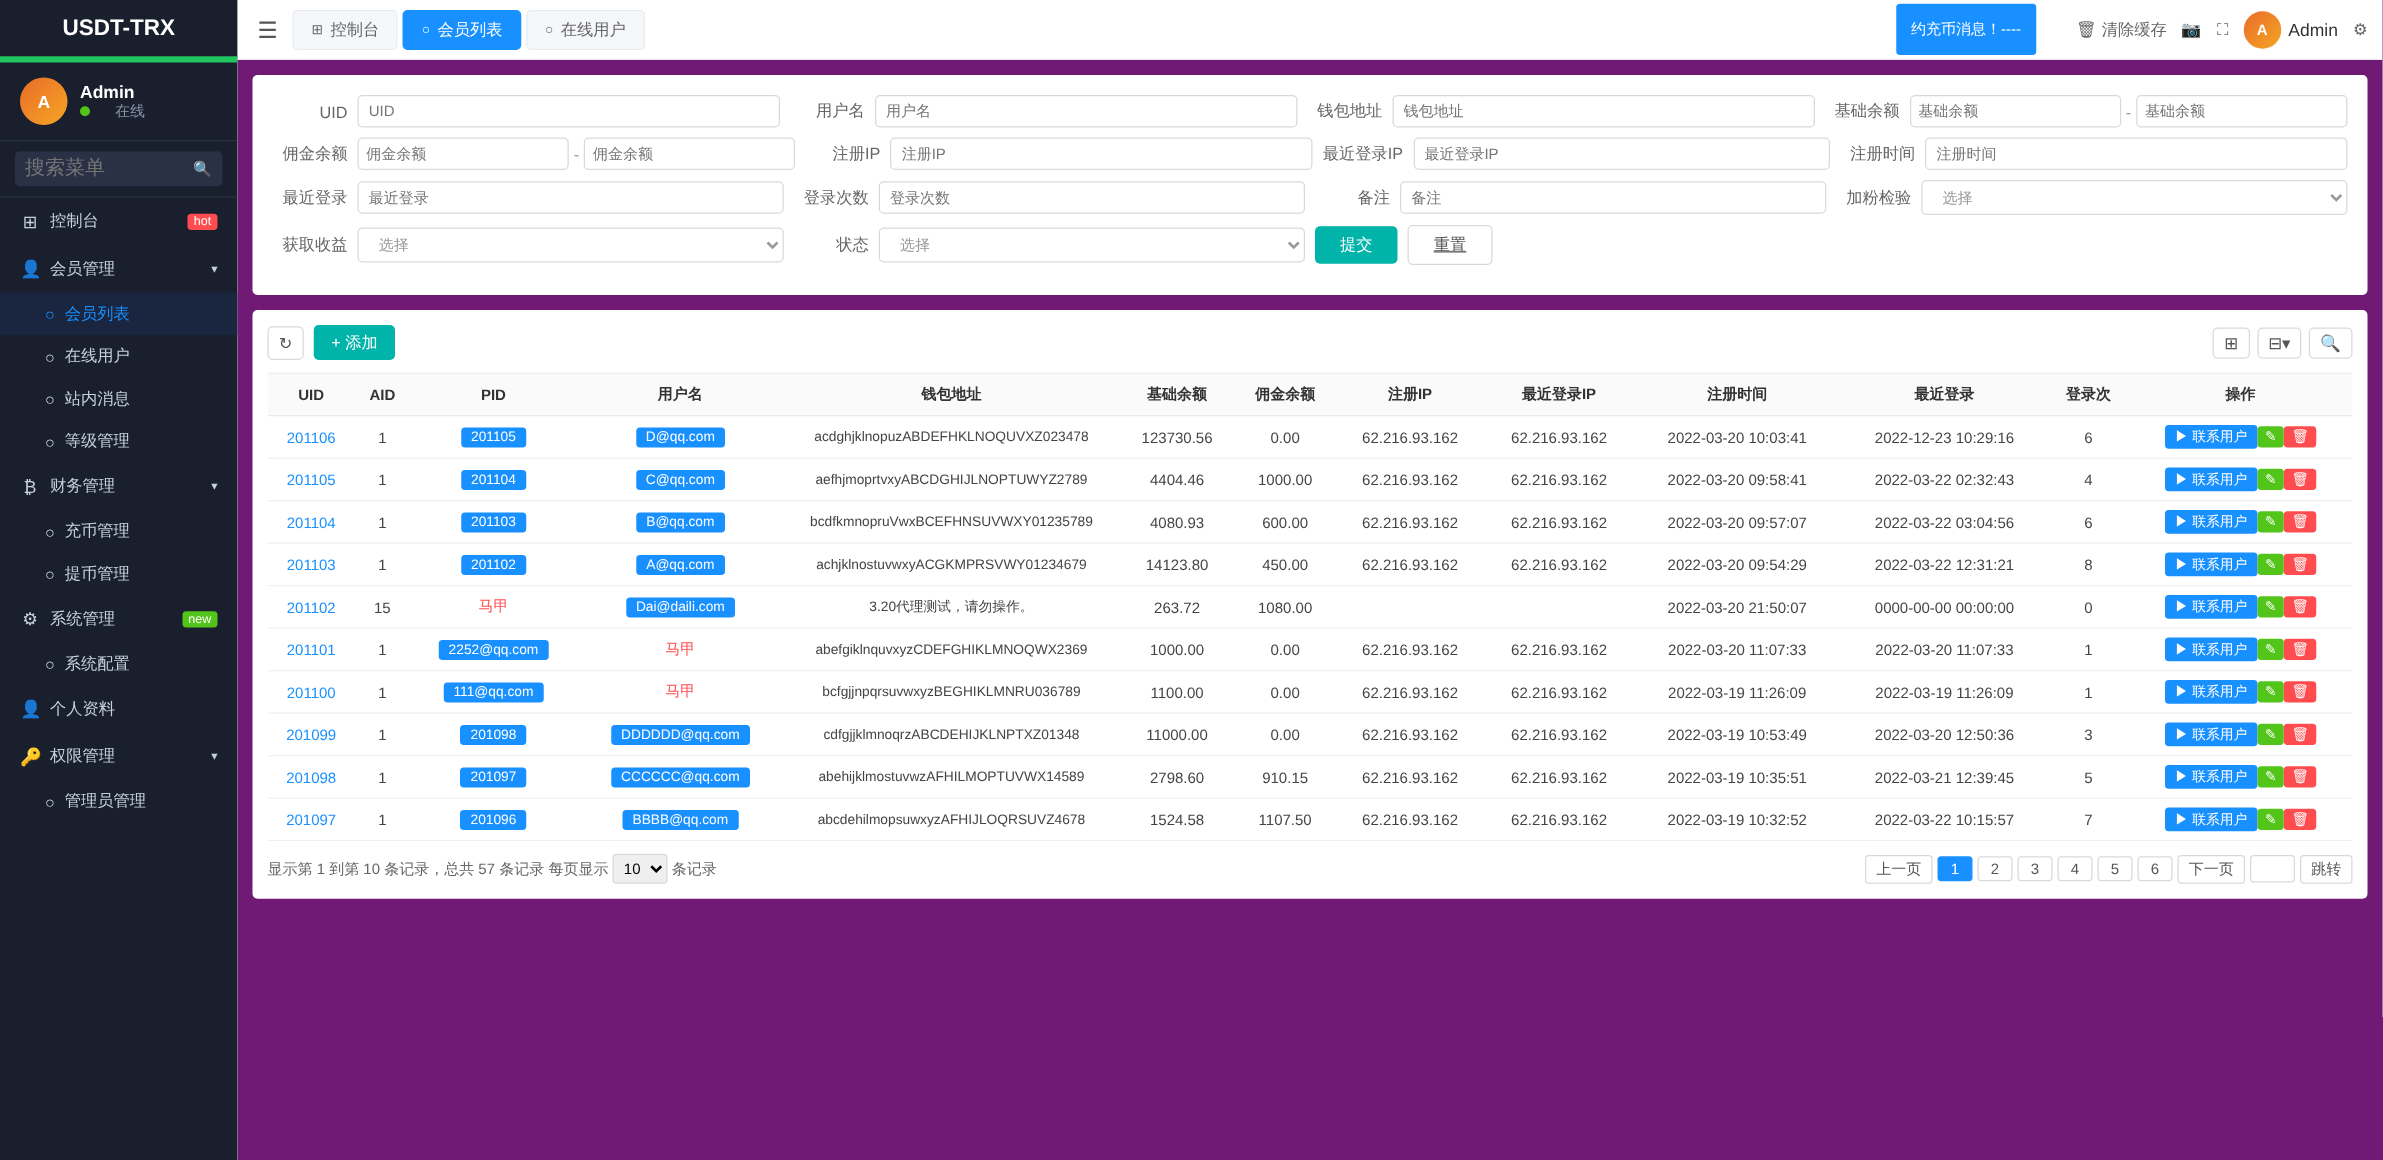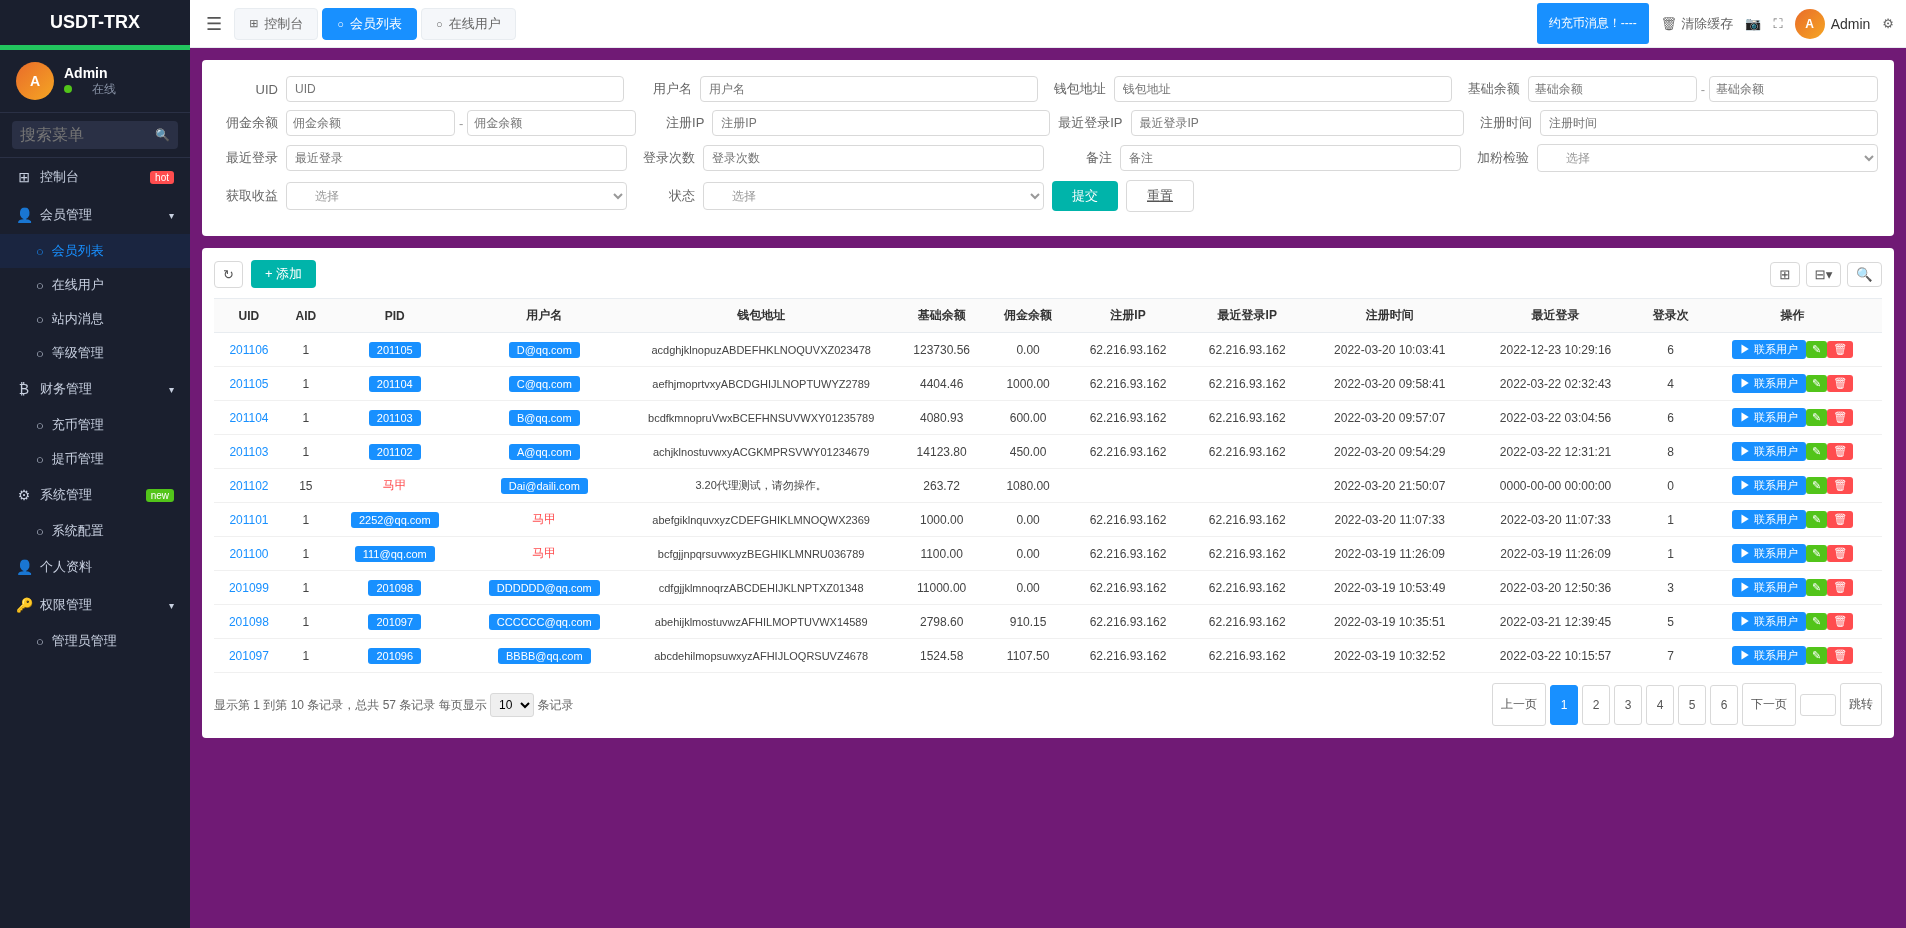--- a/index.html
+++ b/index.html
@@ -122,21 +122,21 @@
       border: 1px solid #e8ecf0;
     }
     .topbar-tab.active { background: #1890ff; color: #fff; border-color: #1890ff; }
     .topbar-tab .tab-icon { font-size: 11px; }
     .notification-bar {
       background: #1890ff;
       color: #fff;
       padding: 12px 12px;
       font-size: 12px;
       border-radius: 3px;
-      margin-right: 4px;
+      margin-right: 24px;
     }
     .topbar-right { display: flex; align-items: center; gap: 12px; margin-left: auto; }
     .topbar-action { cursor: pointer; color: #666; font-size: 13px; display: flex; align-items: center; gap: 4px; }
     .topbar-admin { display: flex; align-items: center; gap: 6px; font-size: 14px; color: #333; }
 
     
     .page-body {
       flex: 1;
       overflow: auto;
       padding: 12px;
@@ -189,21 +189,21 @@
       padding: 5px 6px;
       border: 1px solid #d9d9d9;
       border-radius: 4px;
       font-size: 12px;
       outline: none;
       color: #999;
     }
     .filter-range span { color: #999; }
     .filter-select {
       flex: 1;
-      padding: 5px 24px;
+      padding: 5px 12px;
       border: 1px solid #d9d9d9;
       border-radius: 4px;
       font-size: 12px;
       outline: none;
       color: #999;
       background: #fff;
       cursor: pointer;
     }
     .btn-submit {
       background: #00b4aa;
@@ -351,21 +351,21 @@
       padding: 10px 0 0;
       font-size: 12px;
       color: #666;
     }
     .pagination-info { flex: 1; }
     .pagination-right { display: flex; align-items: center; gap: 4px; }
     .page-btn {
       border: 1px solid #d9d9d9;
       background: #fff;
       border-radius: 3px;
-      padding: 12px 8px;
+      padding: 2px 8px;
       cursor: pointer;
       color: #555;
       font-size: 12px;
       min-width: 28px;
     }
     .page-btn.active { background: #1890ff; color: #fff; border-color: #1890ff; }
     .page-size-select {
       border: 1px solid #d9d9d9;
       border-radius: 3px;
       padding: 3px 4px;

